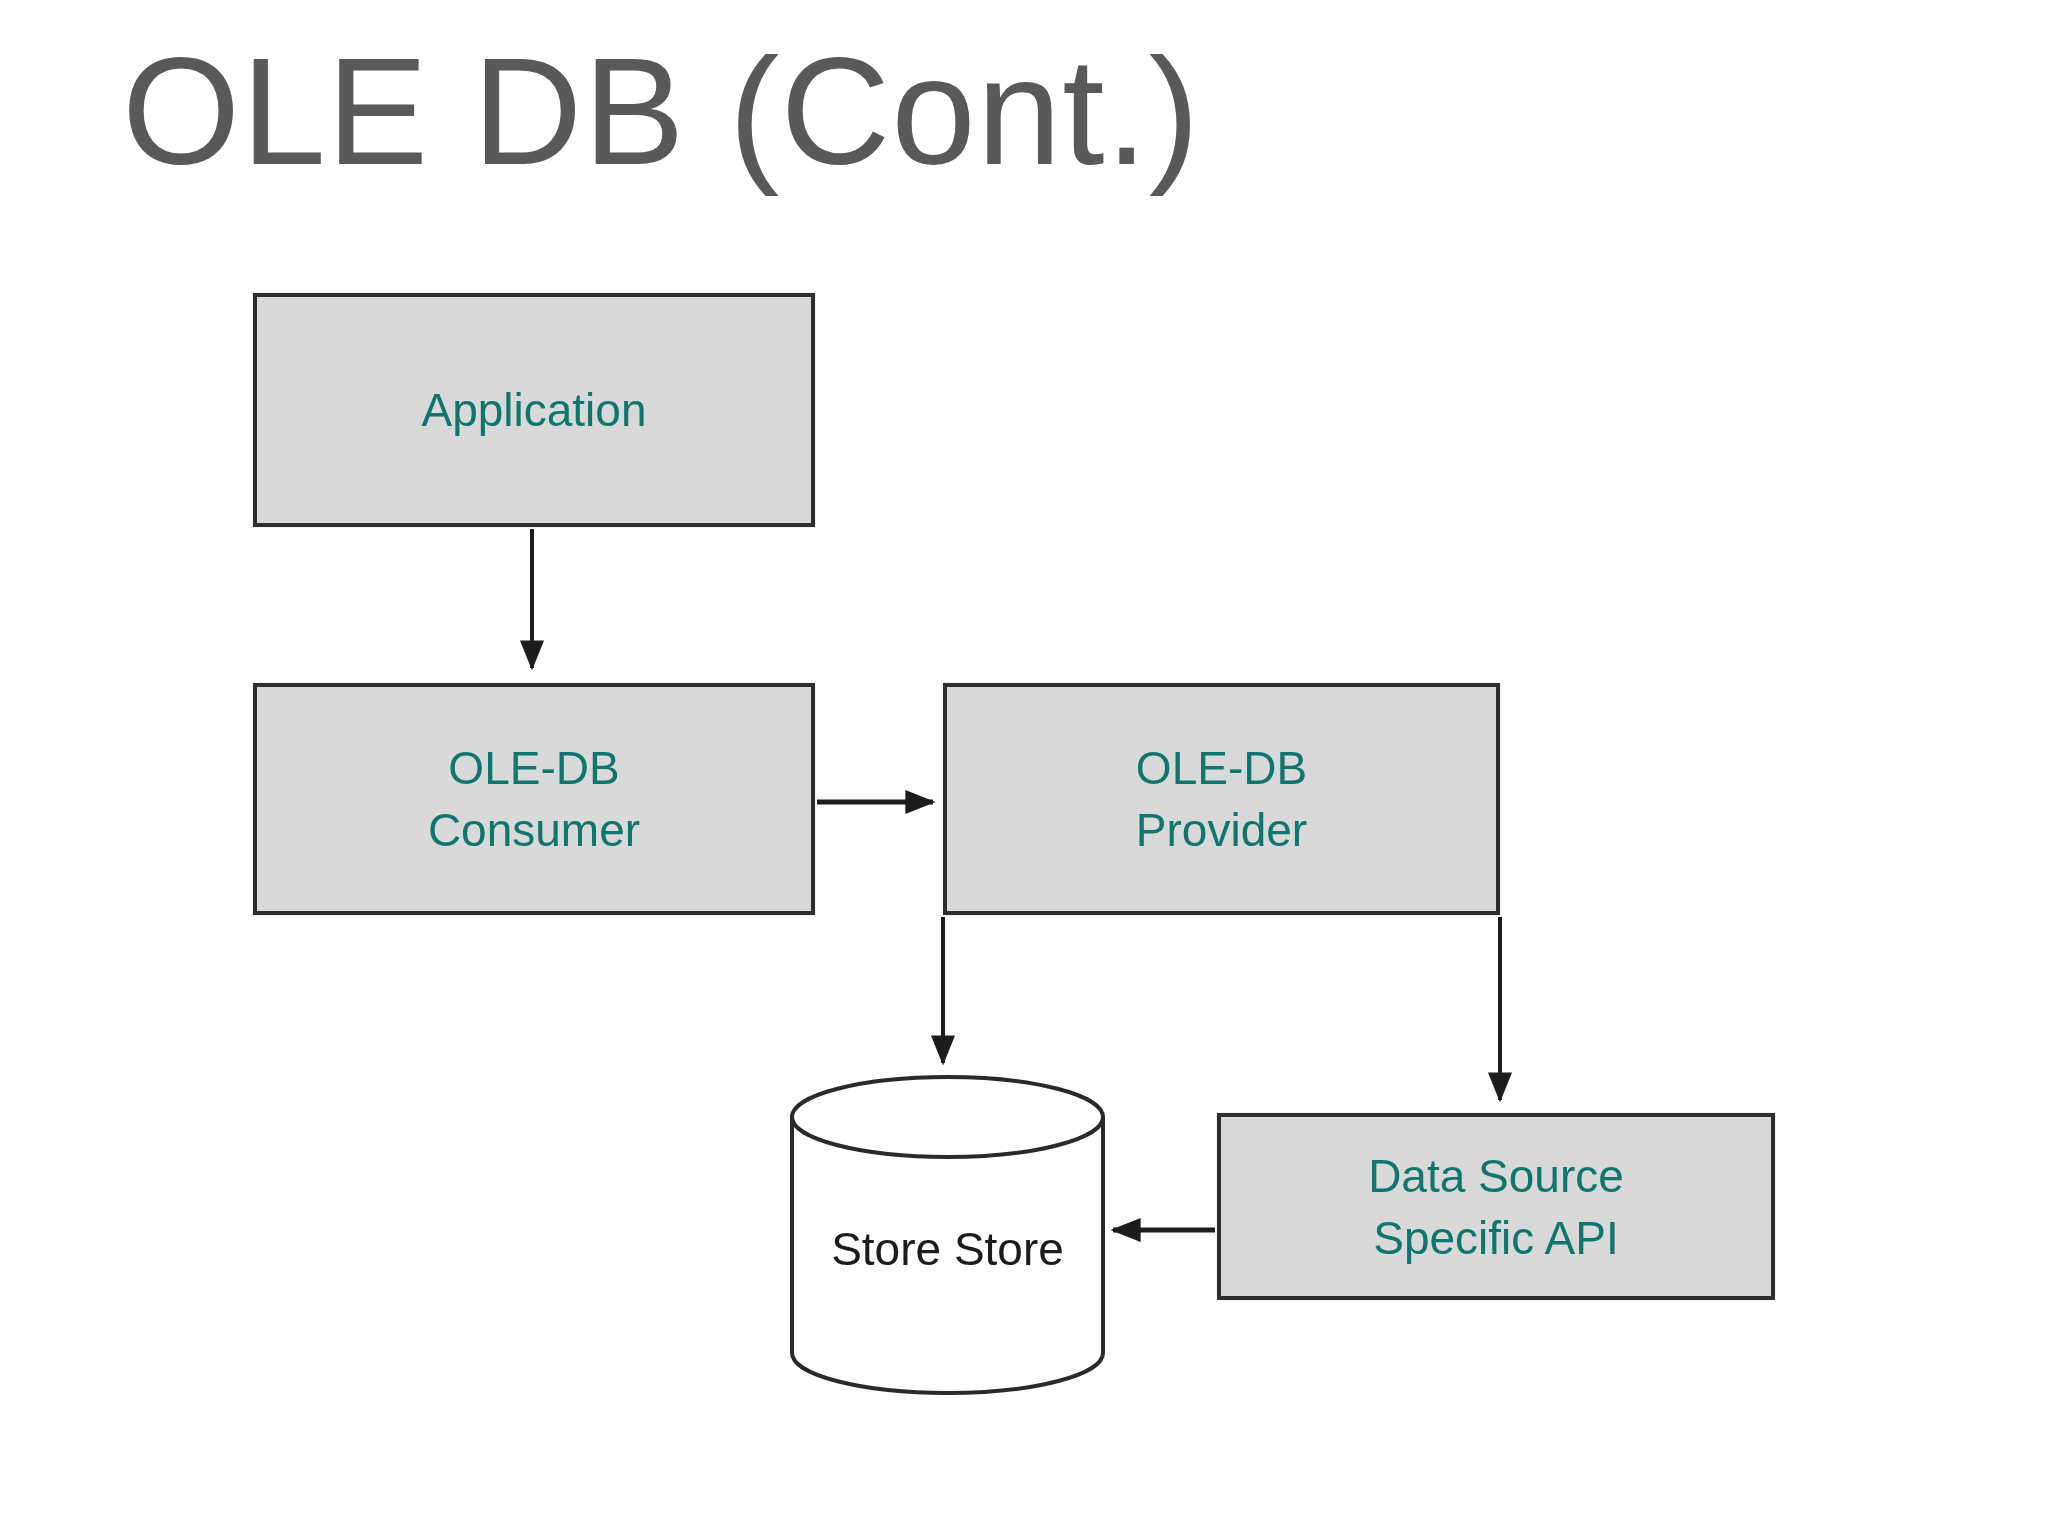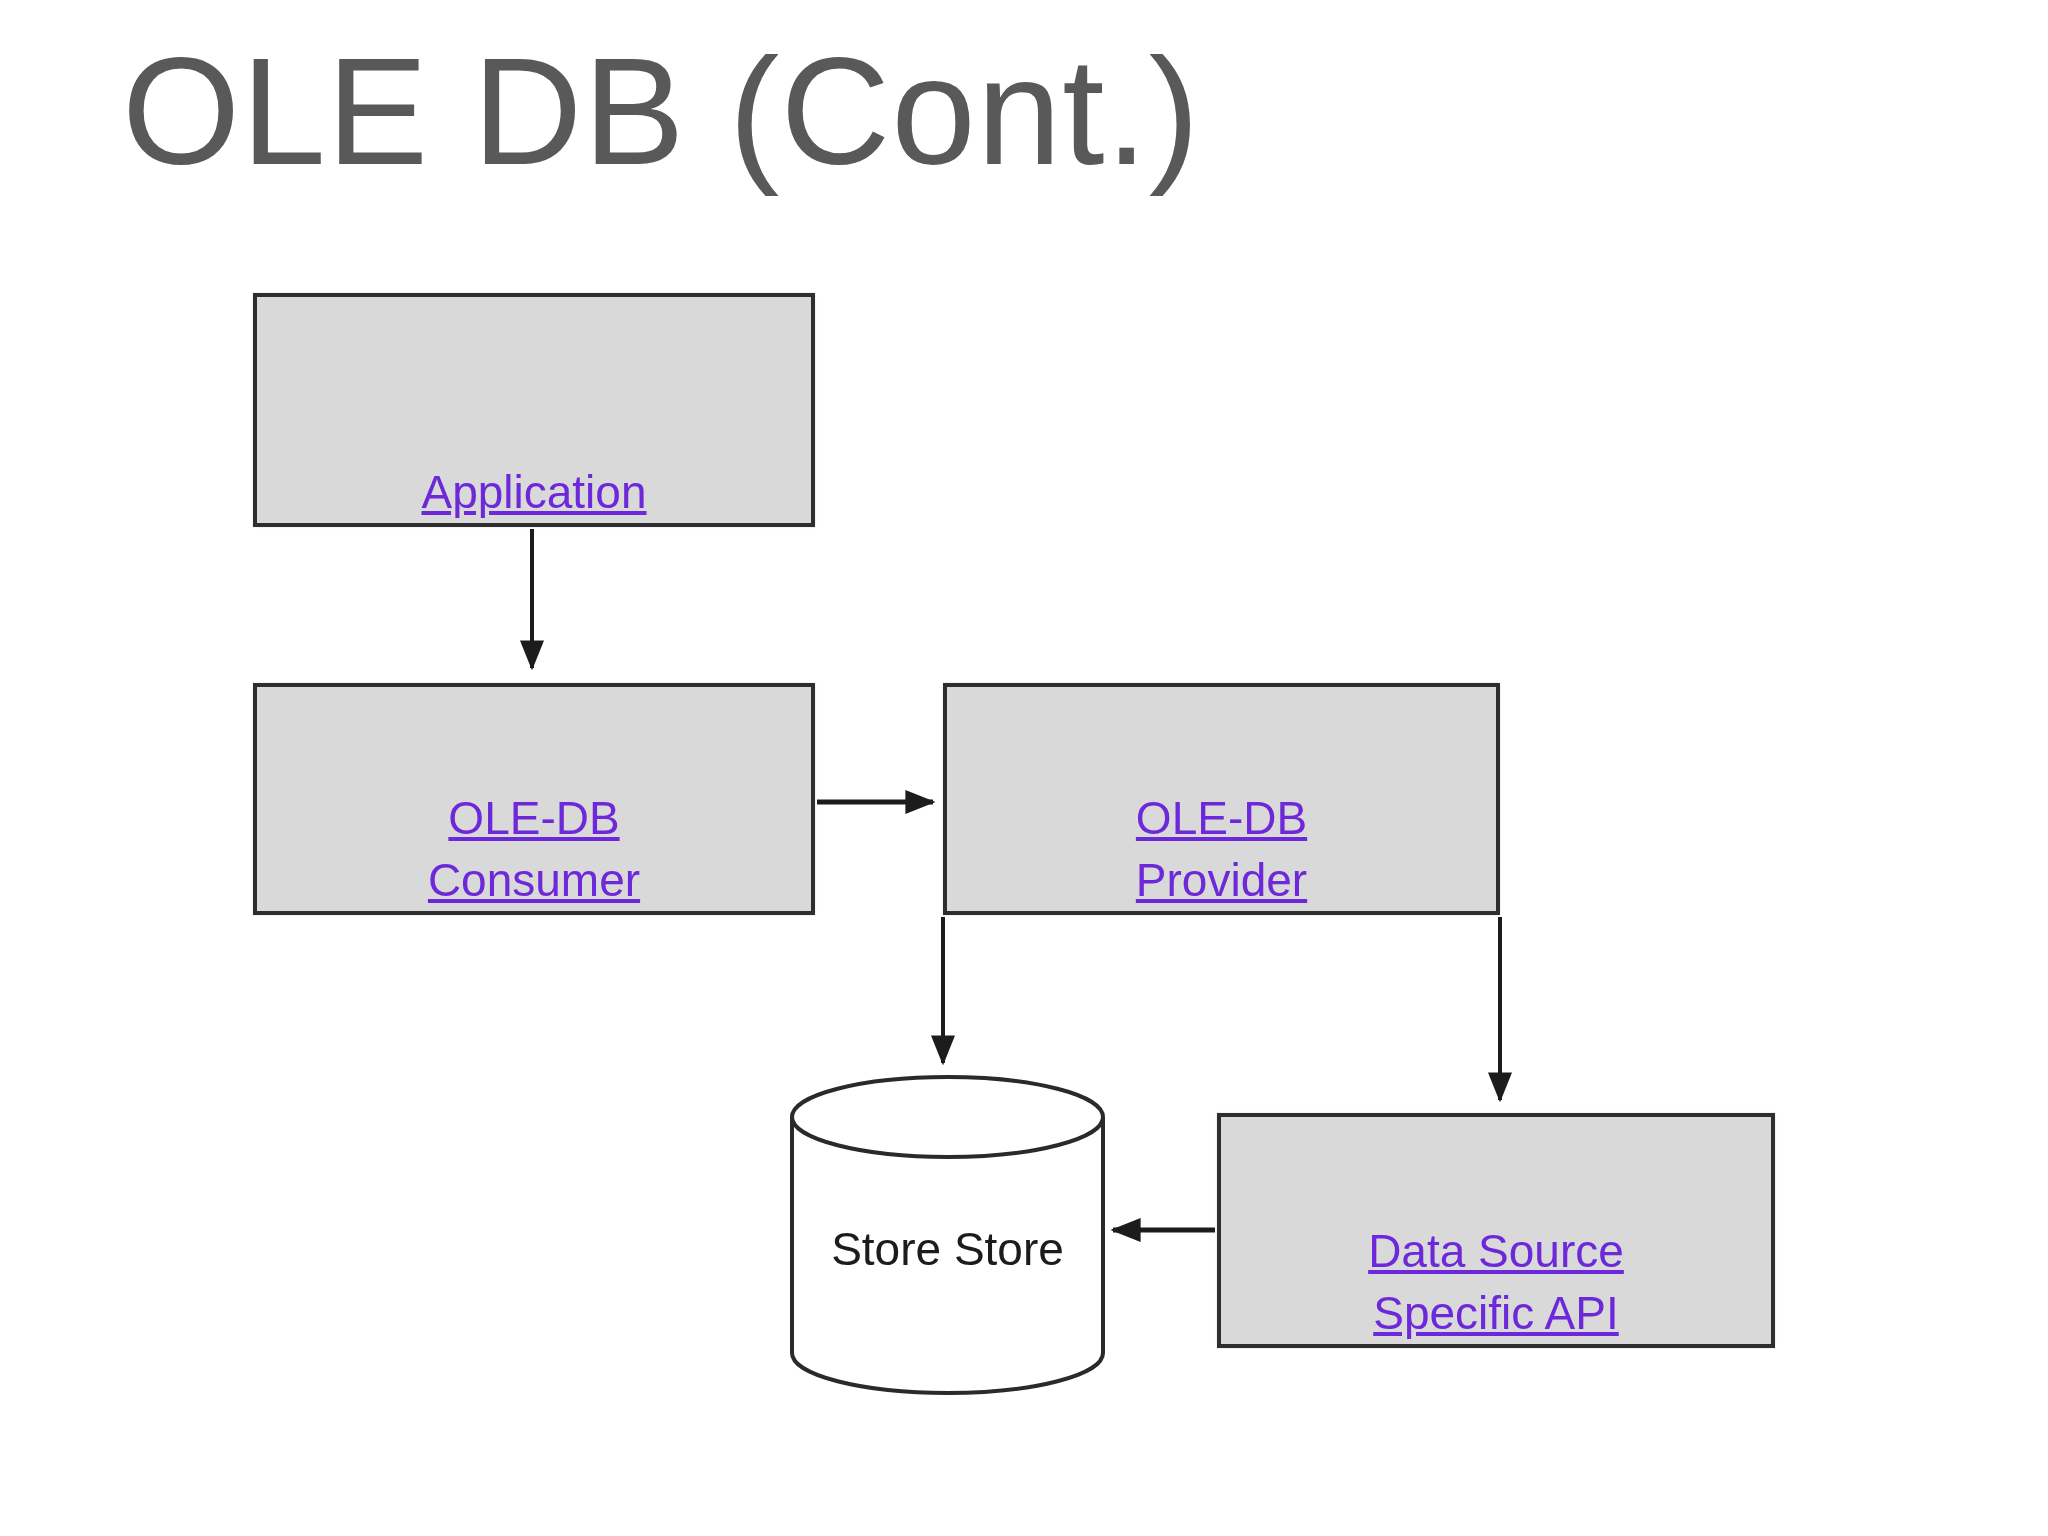--- a/index.html
+++ b/index.html
@@ -33,36 +33,35 @@
     top: 0;
     width: 2048px;
     height: 1536px;
   }
   .node {
     position: absolute;
     box-sizing: border-box;
     background: #d9d9d9;
     border: 4px solid #2e2e2e;
     display: flex;
-    align-items: flex-end;
+    align-items: center;
     justify-content: center;
     text-align: center;
-    color: #6d28d9;
+    color: #0f766e;
     font-size: 46px;
     line-height: 62px;
     box-shadow: 0 0 2px rgba(0,0,0,0.15);
-    text-decoration: underline;
   }
   .node-label {
     white-space: pre-line;
   }
   .node-application { left: 253px; top: 293px; width: 562px; height: 234px; }
   .node-consumer    { left: 253px; top: 683px; width: 562px; height: 232px; }
   .node-provider    { left: 943px; top: 683px; width: 557px; height: 232px; }
-  .node-api         { left: 1217px; top: 1113px; width: 558px; height: 235px; }
+  .node-api         { left: 1217px; top: 1113px; width: 558px; height: 187px; }
   .datastore-label {
     position: absolute;
     left: 792px;
     top: 1218px;
     width: 311px;
     text-align: center;
     color: #1c1c1c;
     font-size: 46px;
     line-height: 62px;
     white-space: nowrap;

